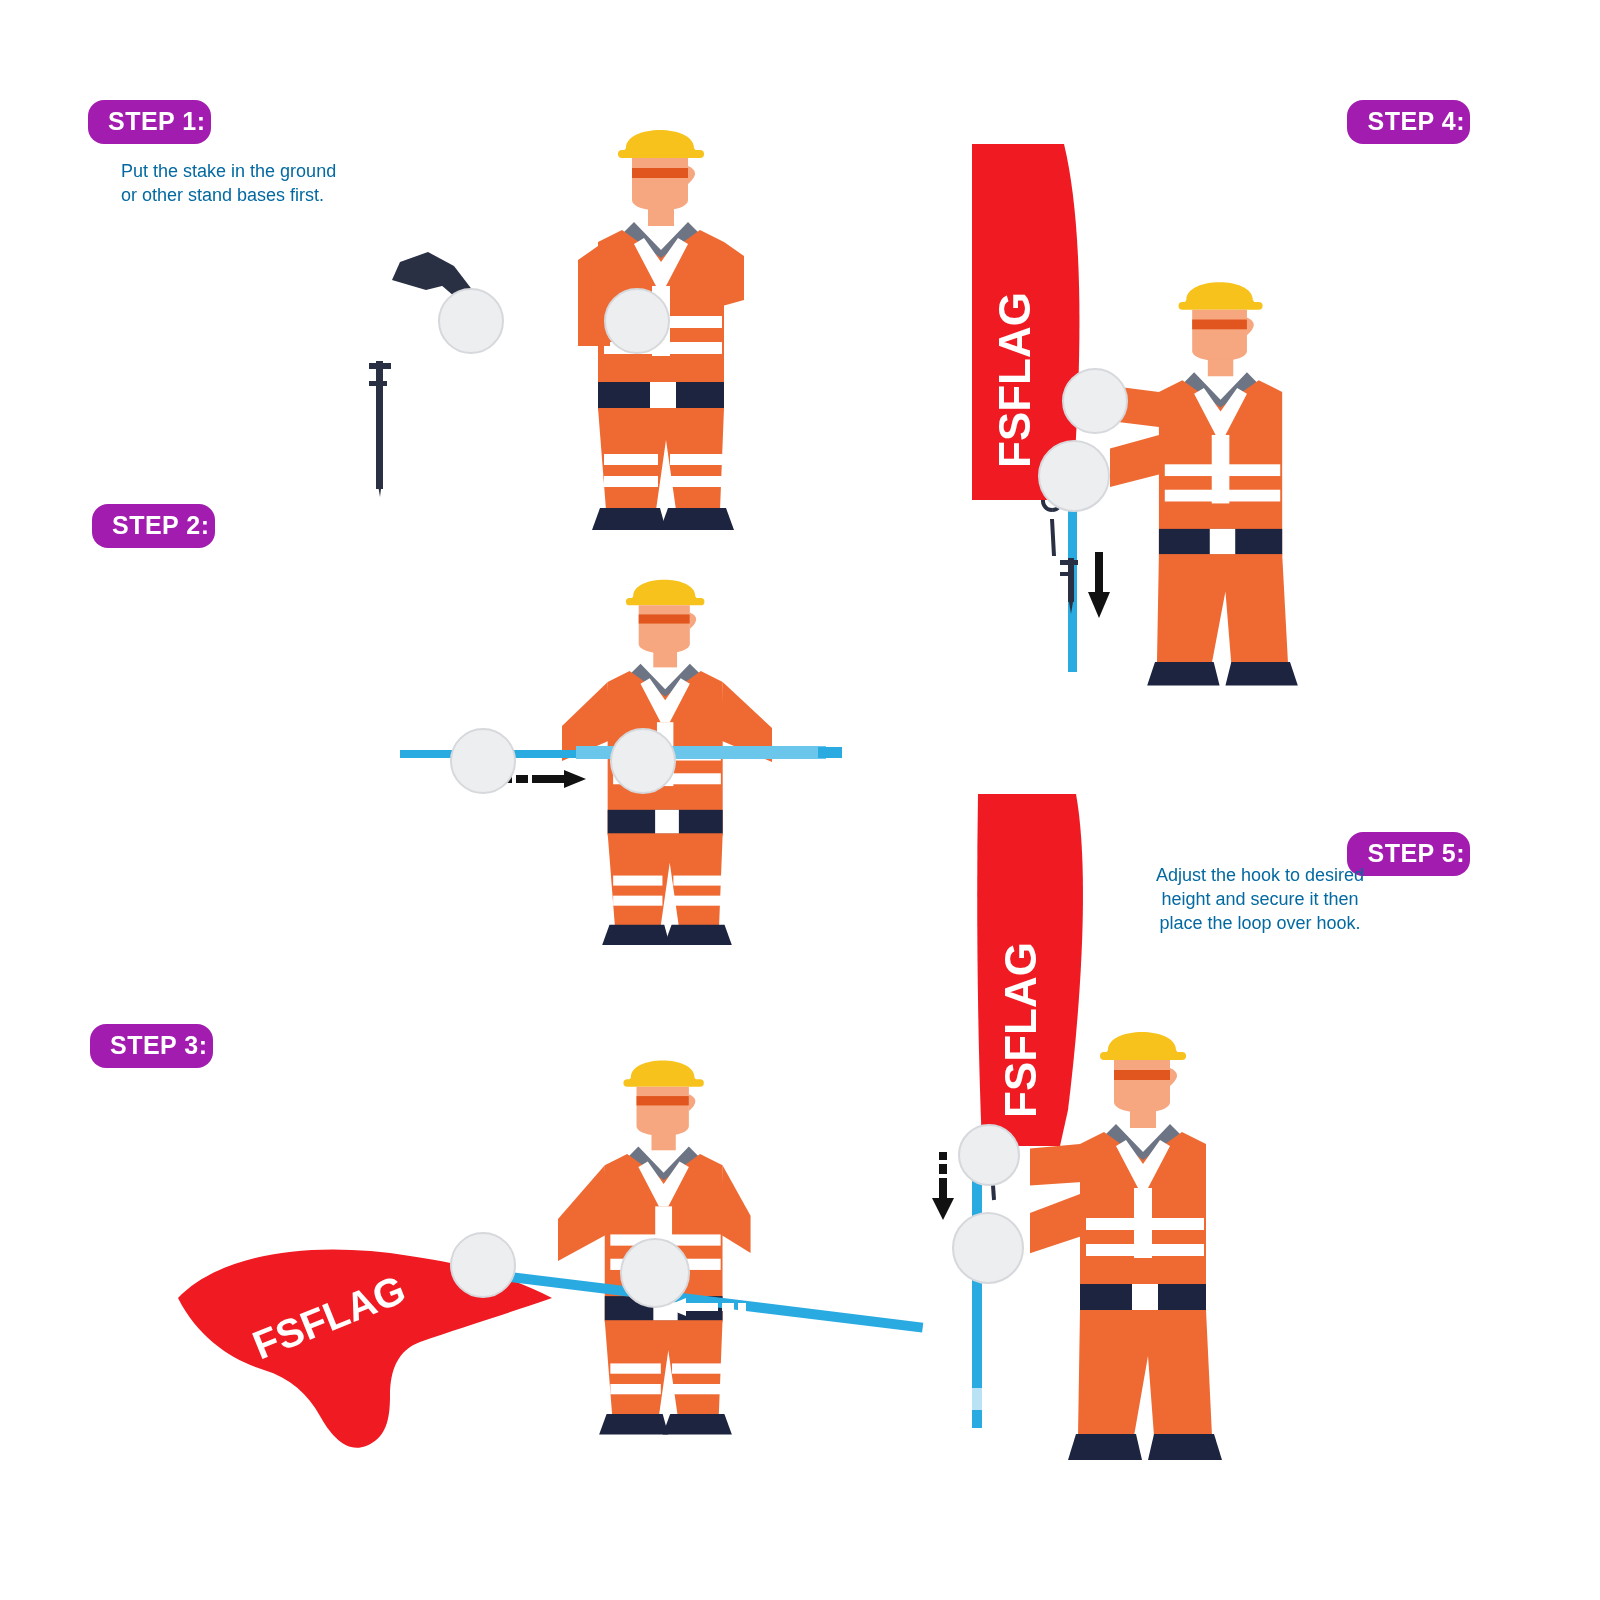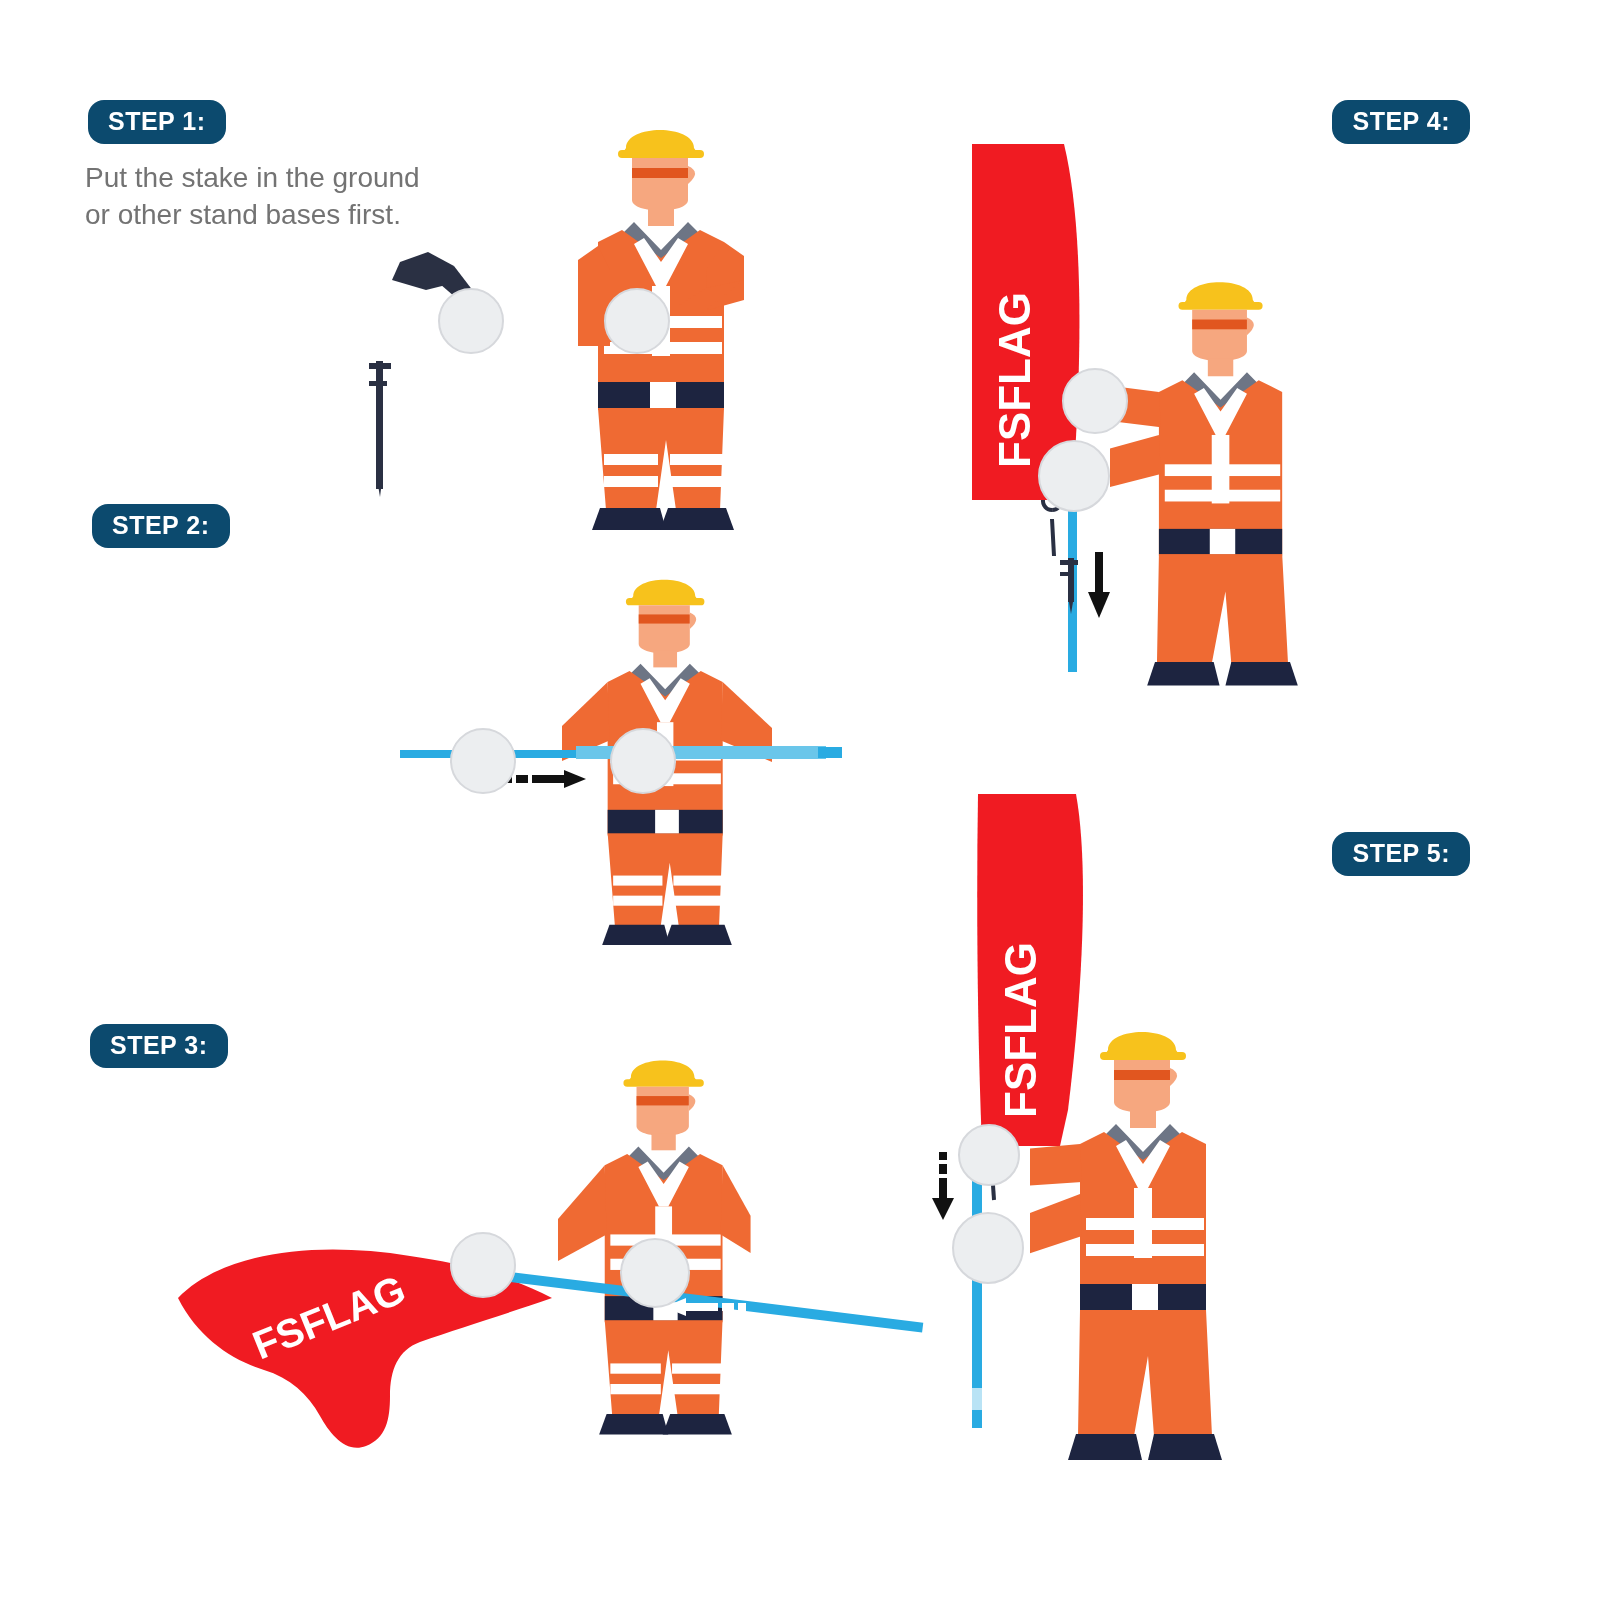--- a/index.html
+++ b/index.html
@@ -16,37 +16,38 @@
   }
   .stage {
     position: relative;
     width: 1600px;
     height: 1600px;
   }
 
   
   .badge {
     position: absolute;
-    background: #0c4a6e;
+    background: #a21caf;
     color: #ffffff;
     font-weight: bold;
     font-size: 25px;
     letter-spacing: 0.5px;
     border-radius: 16px;
-    padding: 7px 20px 8px 20px;
+    padding: 7px 5px 8px 20px;
     white-space: nowrap;
   }
 
   
   .instr {
     position: absolute;
-    color: #737373;
-    font-size: 28px;
+    color: #0369a1;
+    font-size: 18px;
     line-height: 1.32;
     white-space: pre-line;
+    margin-left: 36px;
   }
   .instr.center {
     text-align: center;
   }
 
   
   .worker {
     position: absolute;
     transform-origin: top left;
   }
@@ -263,20 +264,23 @@
       <path d="M50 298 L176 298 L182 410 L124 410 L118 336 L104 410 L48 410 Z" fill="#ef6a33"></path>
       <path d="M46 408 L106 408 L112 432 L38 432 Z" fill="#1d2440"></path>
       <path d="M124 408 L184 408 L192 432 L118 432 Z" fill="#1d2440"></path>
     </svg>
   </div>
 
   <div class="obj" style="left:1062px; top:368px; width:62px; height:62px; border-radius:50%; background:#eceef0; border:2px solid #d6d8dc;"></div>
   <div class="obj" style="left:1038px; top:440px; width:68px; height:68px; border-radius:50%; background:#eceef0; border:2px solid #d6d8dc;"></div>
 
   <div class="badge" style="right:130px; top:832px;">STEP 5:</div>
+  <div class="instr center" style="right:110px; top:864px; width:460px;">Adjust the hook to desired
+height and secure it then
+place the loop over hook.</div>
 
   <svg class="obj" style="left:968px; top:790px;" width="140" height="380" viewBox="0 0 140 380">
     <path d="M10 4 L108 4 C120 70, 116 190, 100 320 L92 356 L14 356 C10 260, 8 130, 10 4 Z" fill="#f01b22"></path>
     <text class="flagtext" x="68" y="240" font-size="44" font-family="Liberation Sans, sans-serif" transform="rotate(-90 68 240)" text-anchor="middle">FSFLAG</text>
   </svg>
 
   <div class="obj" style="left:972px; top:1138px; width:10px; height:290px; background:#29abe2;"></div>
   <div class="obj" style="left:972px; top:1388px; width:10px; height:22px; background:#b9e3f5;"></div>
   <svg class="obj" style="left:978px; top:1150px;" width="40" height="60" viewBox="0 0 40 60">
     <circle cx="14" cy="12" r="8" stroke="#2a3043" stroke-width="4" fill="none"></circle>

